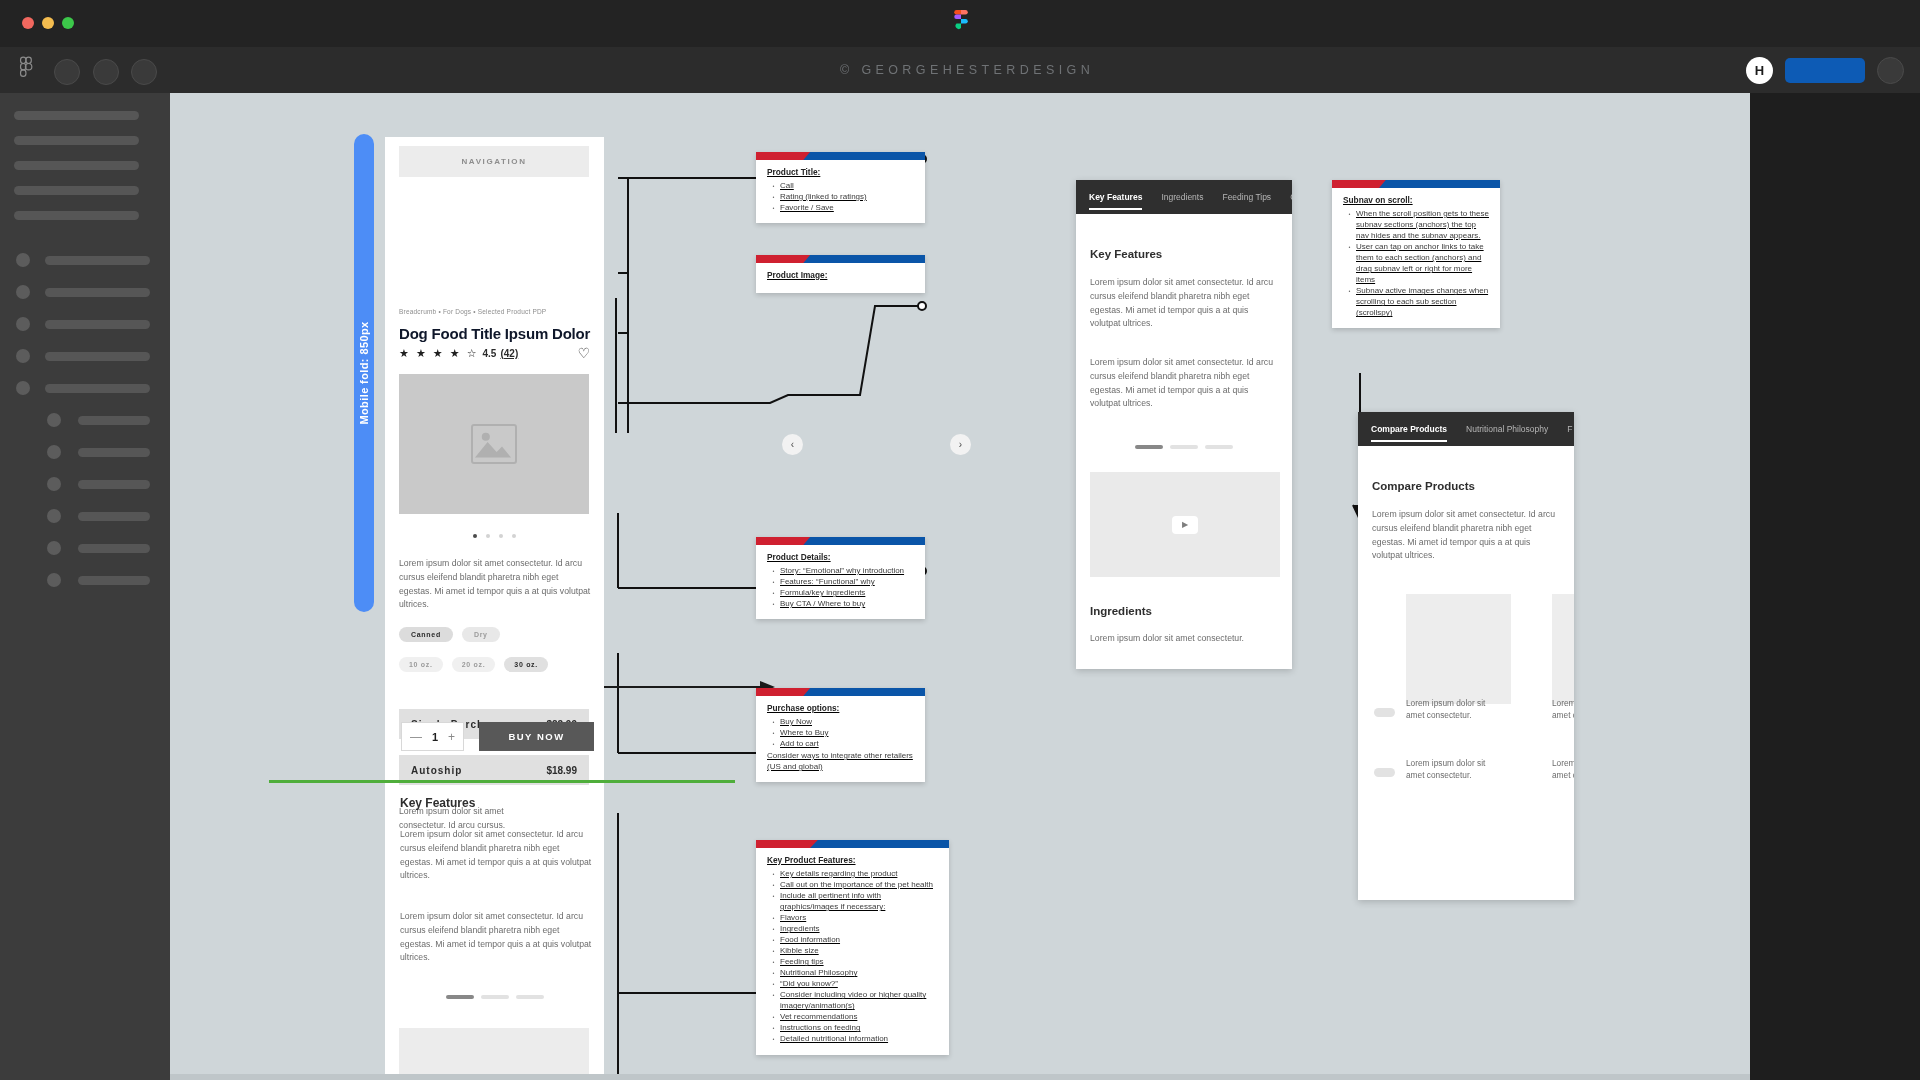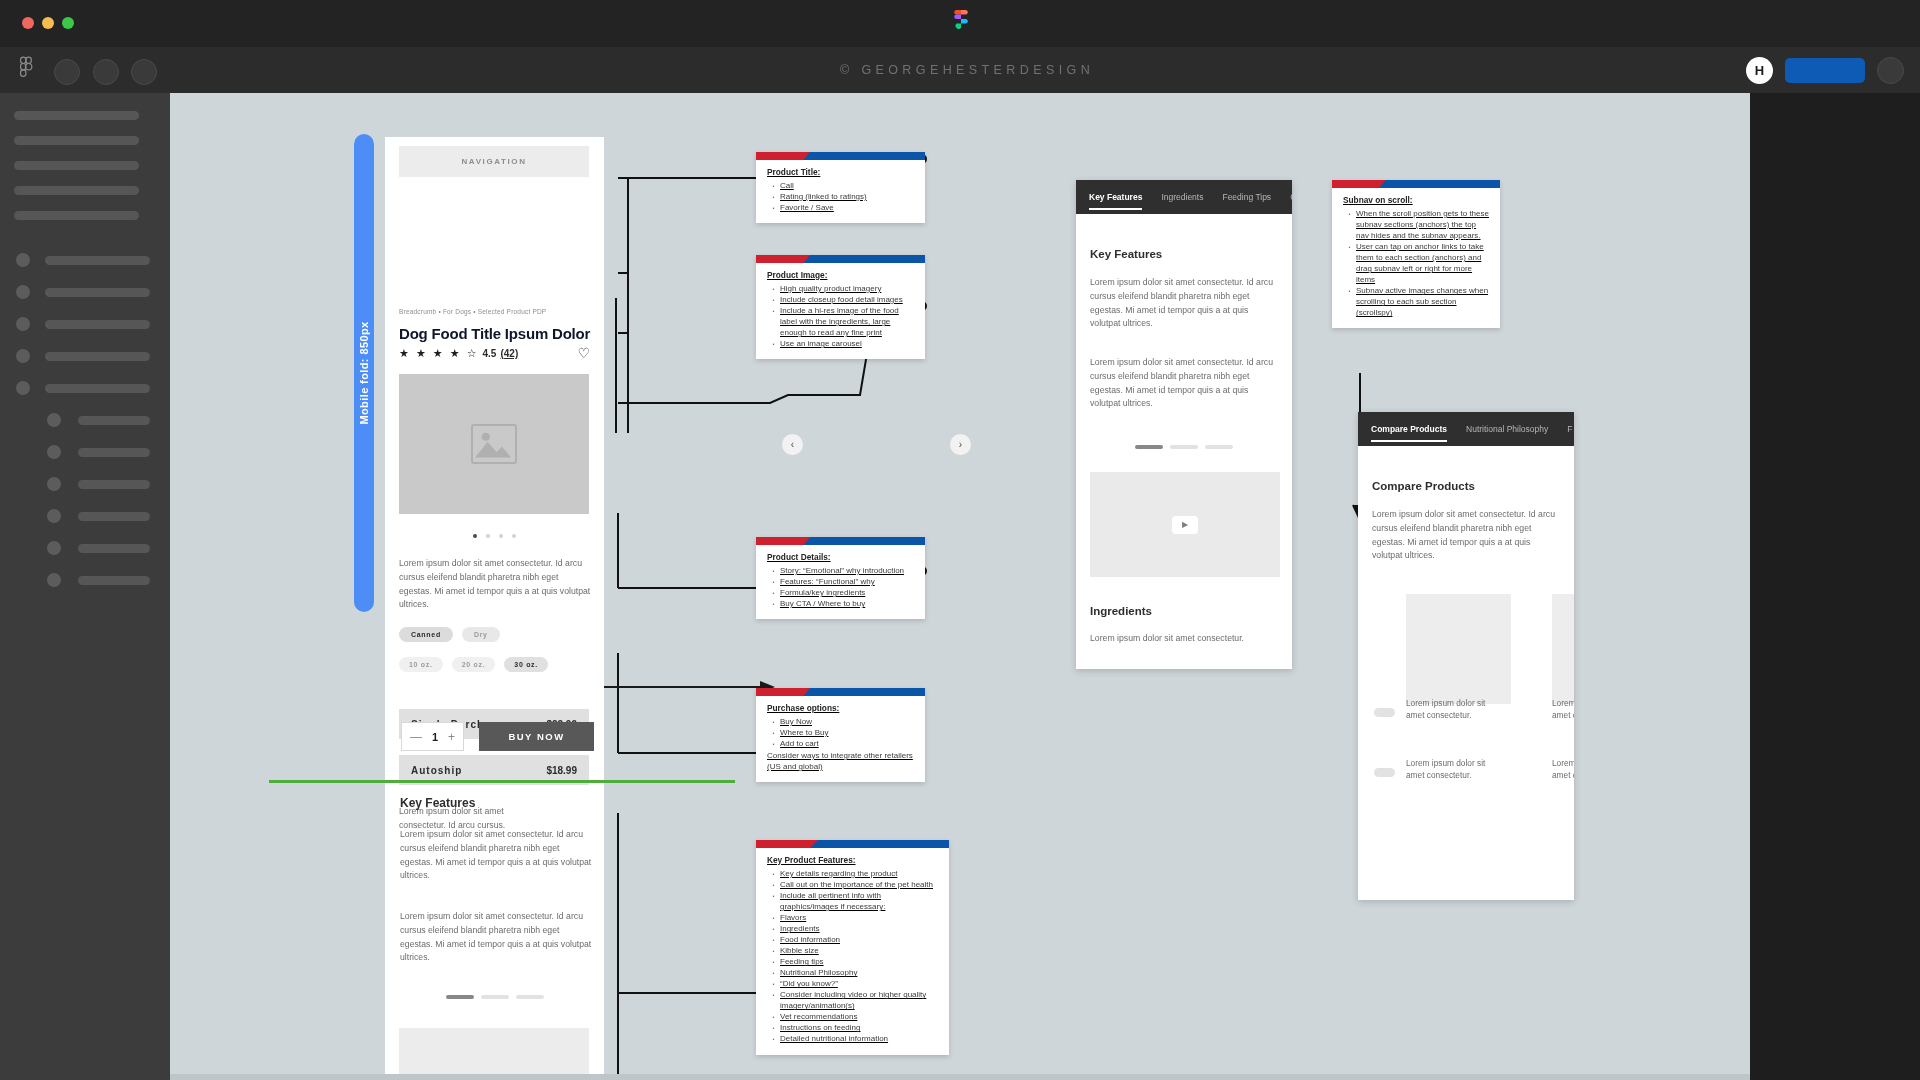--- a/index.html
+++ b/index.html
@@ -408,26 +408,20 @@
   </div>
 </div>
 
 <div class="card" style="left:756px;top:255px;width:169px">
   <div class="card-bar">
       <div class="red"></div>
       <div class="blu"></div>
     </div>
   <div class="card-body">
     <div class="card-h">Product Image:</div>
-    <ul class="card-ul">
-      <li>High quality product imagery</li>
-      <li>Include closeup food detail images</li>
-      <li>Include a hi-res image of the food label with the ingredients, large enough to read any fine print</li>
-      <li>Use an image carousel</li>
-    </ul>
   </div>
 </div>
 
 <div class="card" style="left:756px;top:537px;width:169px">
   <div class="card-bar">
       <div class="red"></div>
       <div class="blu"></div>
     </div>
   <div class="card-body">
     <div class="card-h">Product Details:</div>

